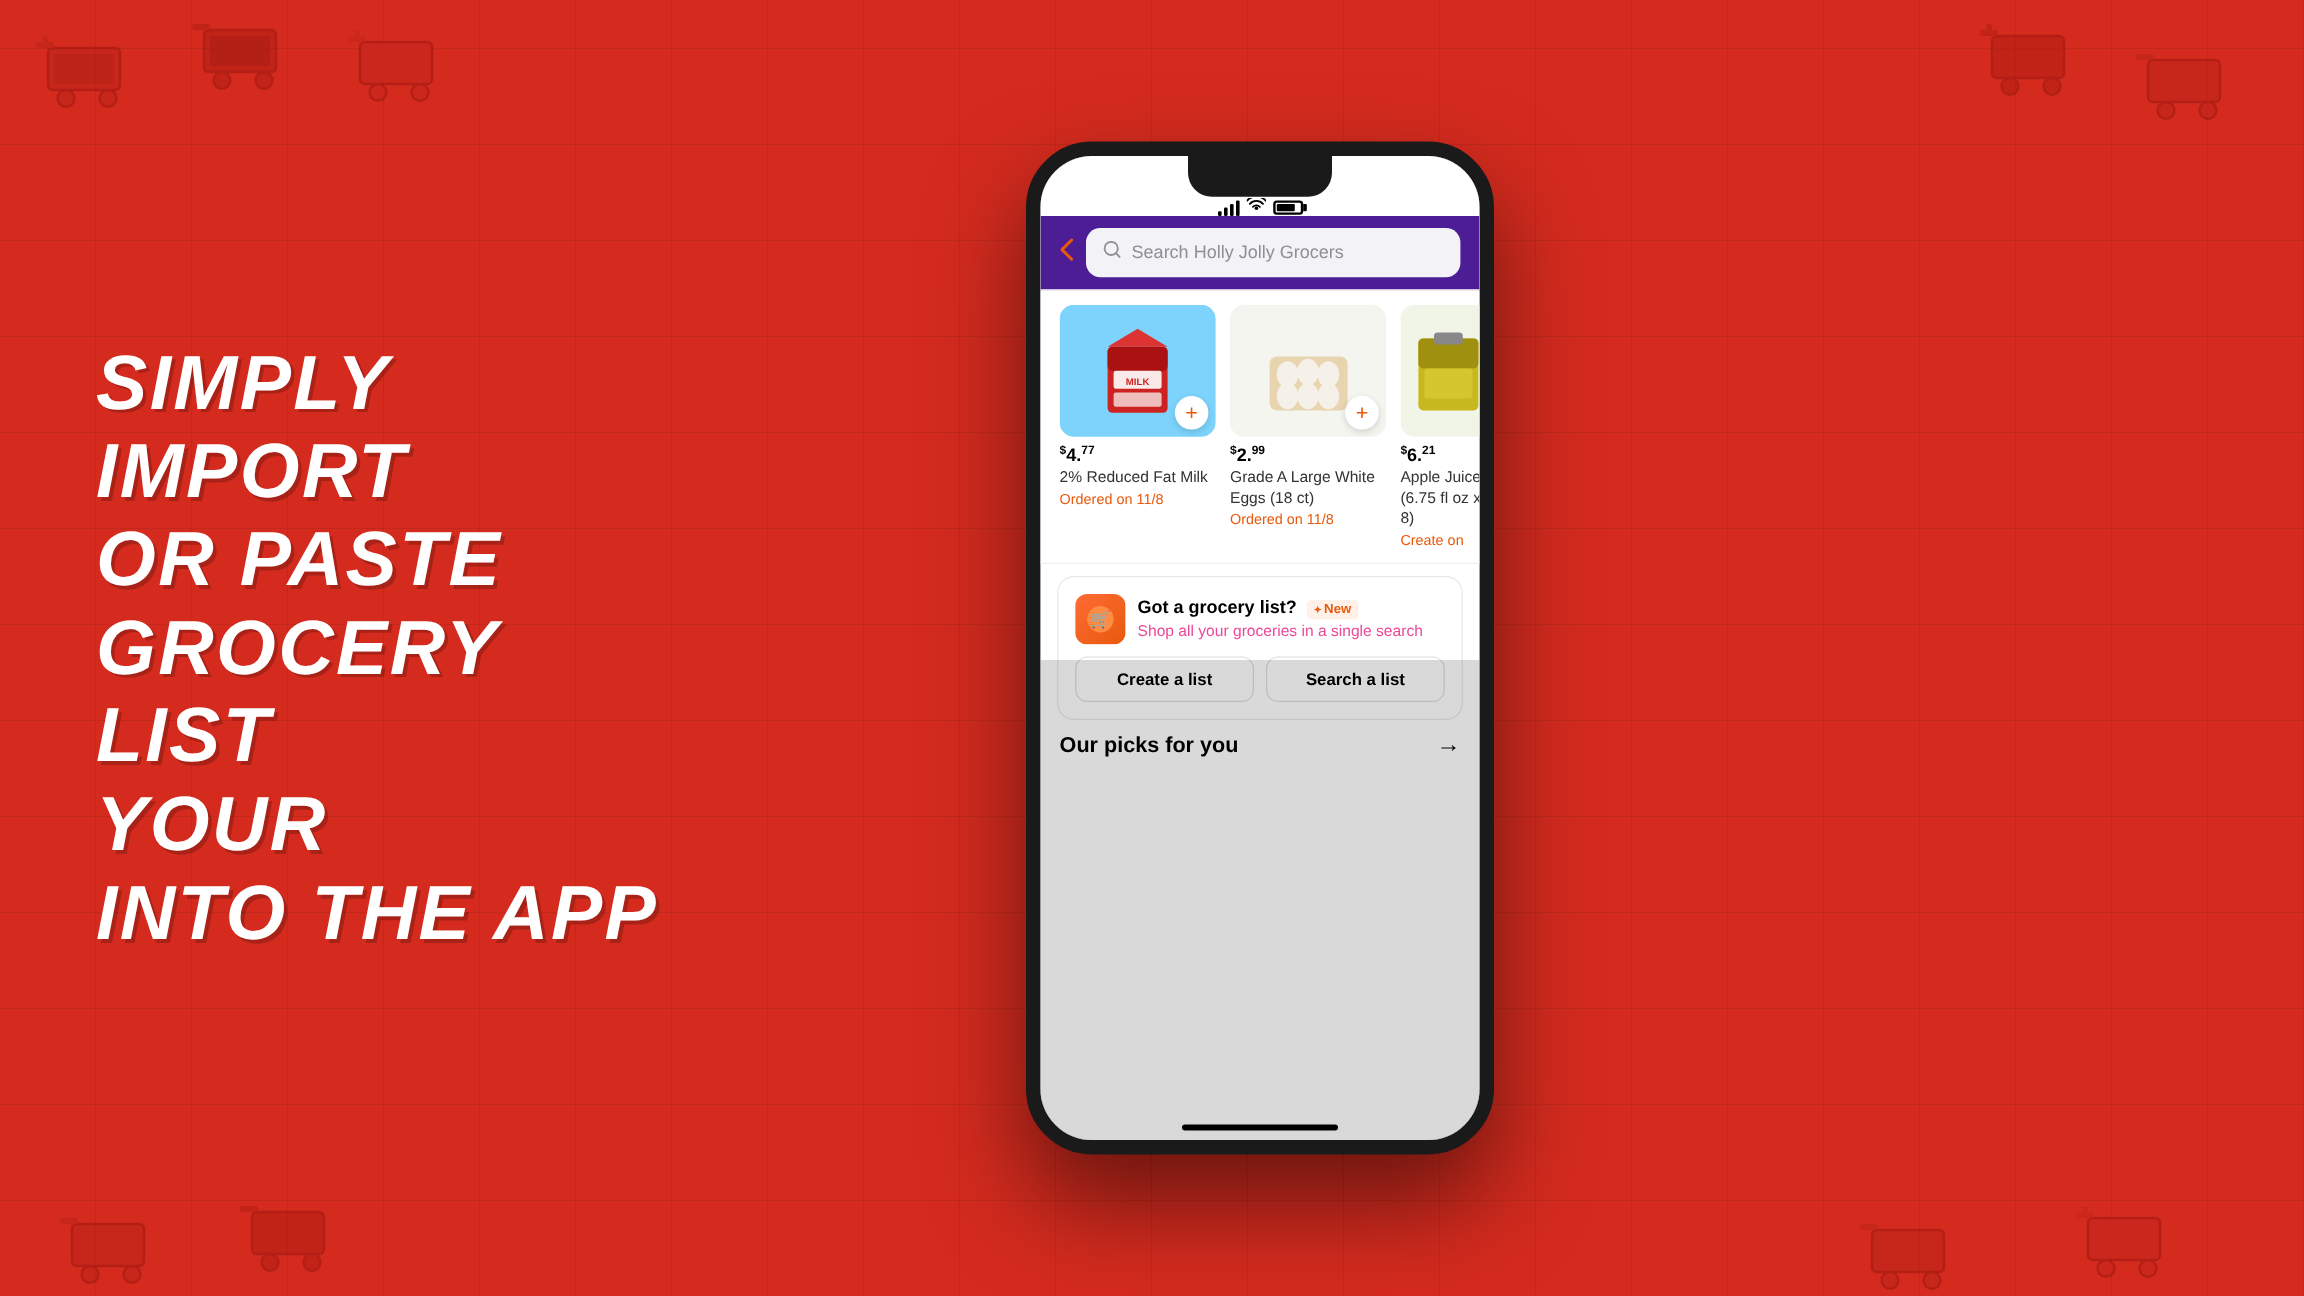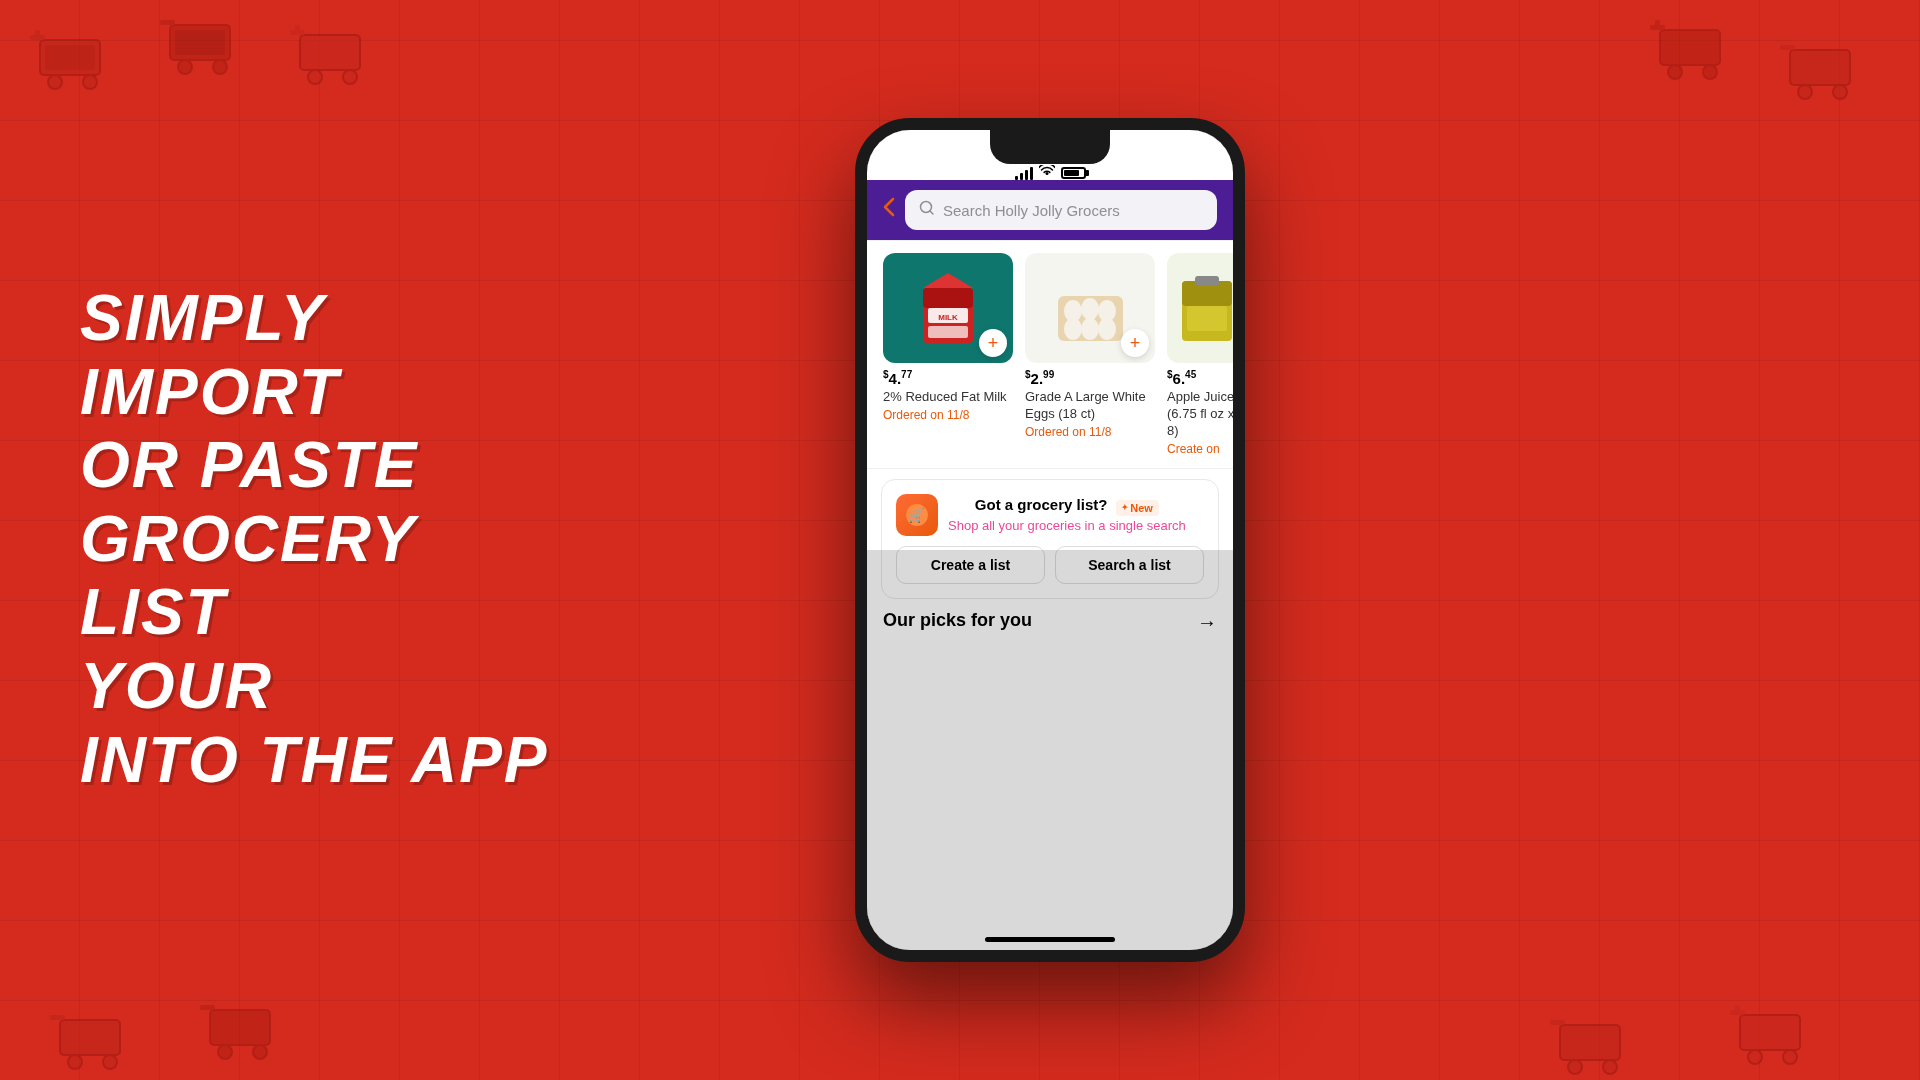--- a/index.html
+++ b/index.html
@@ -310,21 +310,20 @@
       display: flex;
       align-items: center;
       justify-content: center;
       font-size: 22px;
     }
 
     .banner-text h3 {
       font-size: 15px;
       font-weight: 700;
       color: #000;
-      text-align: center;
     }
 
     .banner-new-badge {
       display: inline-flex;
       align-items: center;
       background: #fff0e8;
       color: #e8590c;
       font-size: 11px;
       font-weight: 700;
       padding: 2px 6px;
@@ -534,21 +533,21 @@
             </svg>
           </span>
           <span class="search-text">Search Holly Jolly Grocers</span>
         </div>
       </div>
 
       <div class="products-section">
         <div class="products-row">
 
           <div class="product-card">
-            <div class="product-image-wrap" style="background:#0f766e;">
+            <div class="product-image-wrap" style="background:#7dd3fc;">
 
               <svg width="70" height="80" viewBox="0 0 70 80" fill="none">
                 <rect x="10" y="20" width="50" height="55" rx="4" fill="#cc2222"></rect>
                 <rect x="10" y="20" width="50" height="20" rx="4" fill="#aa1111"></rect>
                 <polygon points="35,5 10,20 60,20" fill="#dd3333"></polygon>
                 <rect x="15" y="40" width="40" height="15" rx="2" fill="white" opacity="0.9"></rect>
                 <text x="35" y="52" font-size="8" fill="#cc2222" text-anchor="middle" font-weight="bold">MILK</text>
                 <rect x="15" y="58" width="40" height="12" rx="2" fill="white" opacity="0.7"></rect>
               </svg>
               <div class="add-btn">+</div>
@@ -580,21 +579,21 @@
           <div class="product-card" style="width:80px;overflow:hidden;">
             <div class="product-image-wrap" style="width:80px;background:#f0f5e8;">
 
               <svg width="60" height="75" viewBox="0 0 60 75" fill="none">
                 <rect x="5" y="10" width="50" height="60" rx="4" fill="#c8b820"></rect>
                 <rect x="5" y="10" width="50" height="25" rx="4" fill="#a09010"></rect>
                 <rect x="10" y="35" width="40" height="25" rx="2" fill="#d4c830" opacity="0.9"></rect>
                 <rect x="18" y="5" width="24" height="10" rx="3" fill="#888"></rect>
               </svg>
             </div>
-            <div class="product-price"><sup>$</sup>6.<sup>45</sup></div>
+            <div class="product-price"><sup>$</sup>6.<sup>21</sup></div>
             <div class="product-name">Apple Juice (6.75 fl oz x 8)</div>
             <div class="product-ordered">Create on</div>
           </div>
         </div>
       </div>
 
       <div class="grocery-banner">
         <div class="banner-top">
           <div class="banner-icon">
             <div class="banner-icon-inner">

